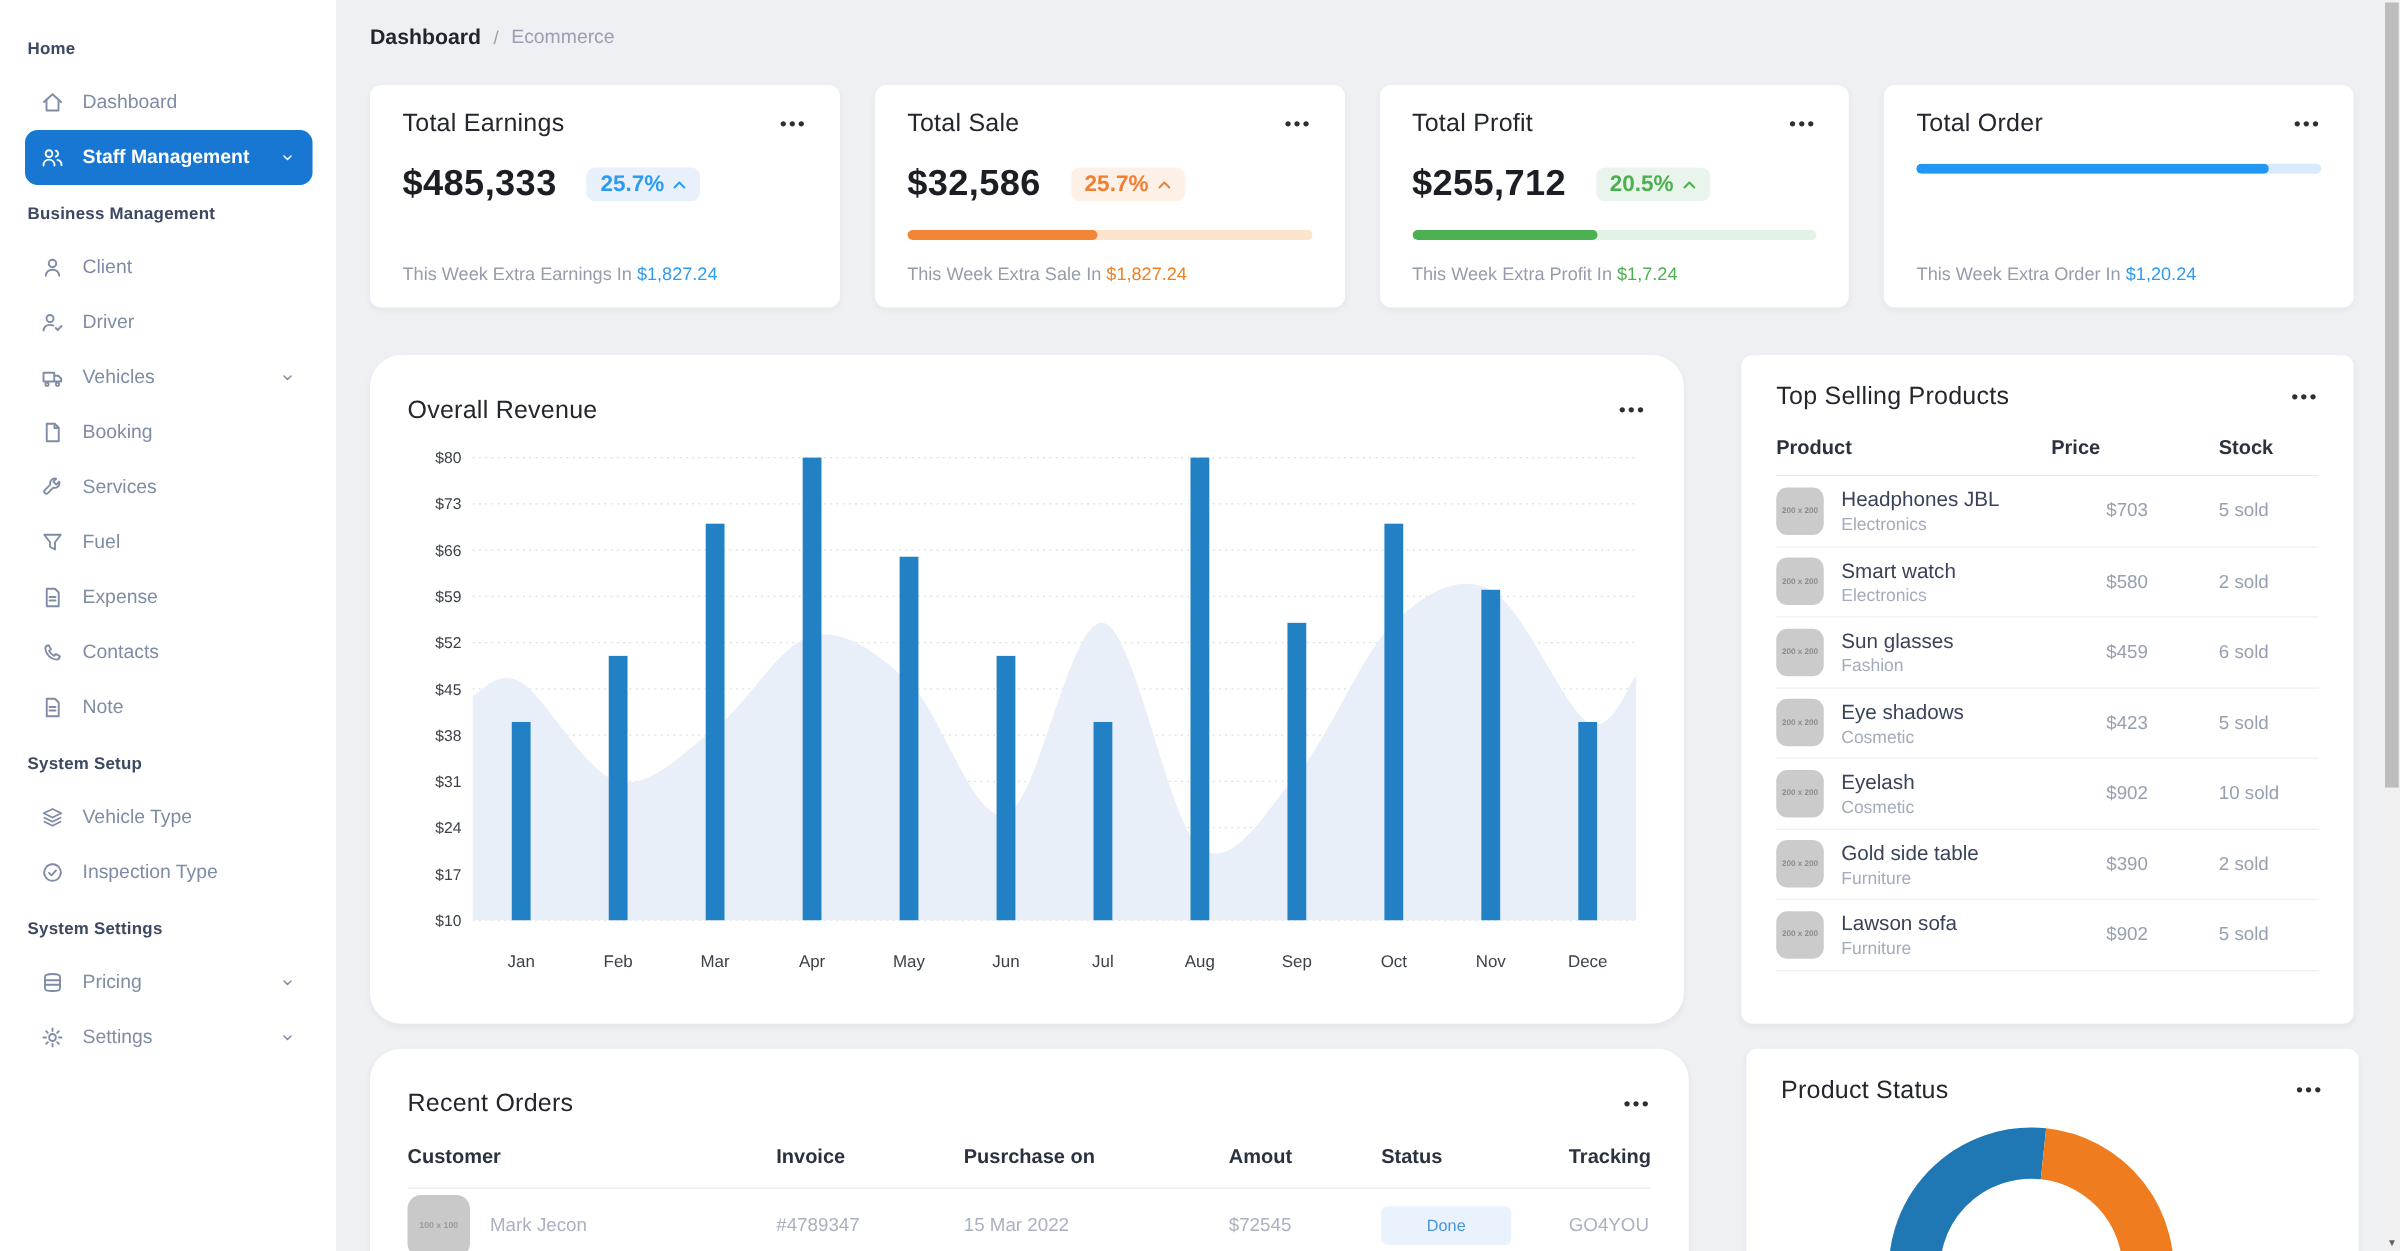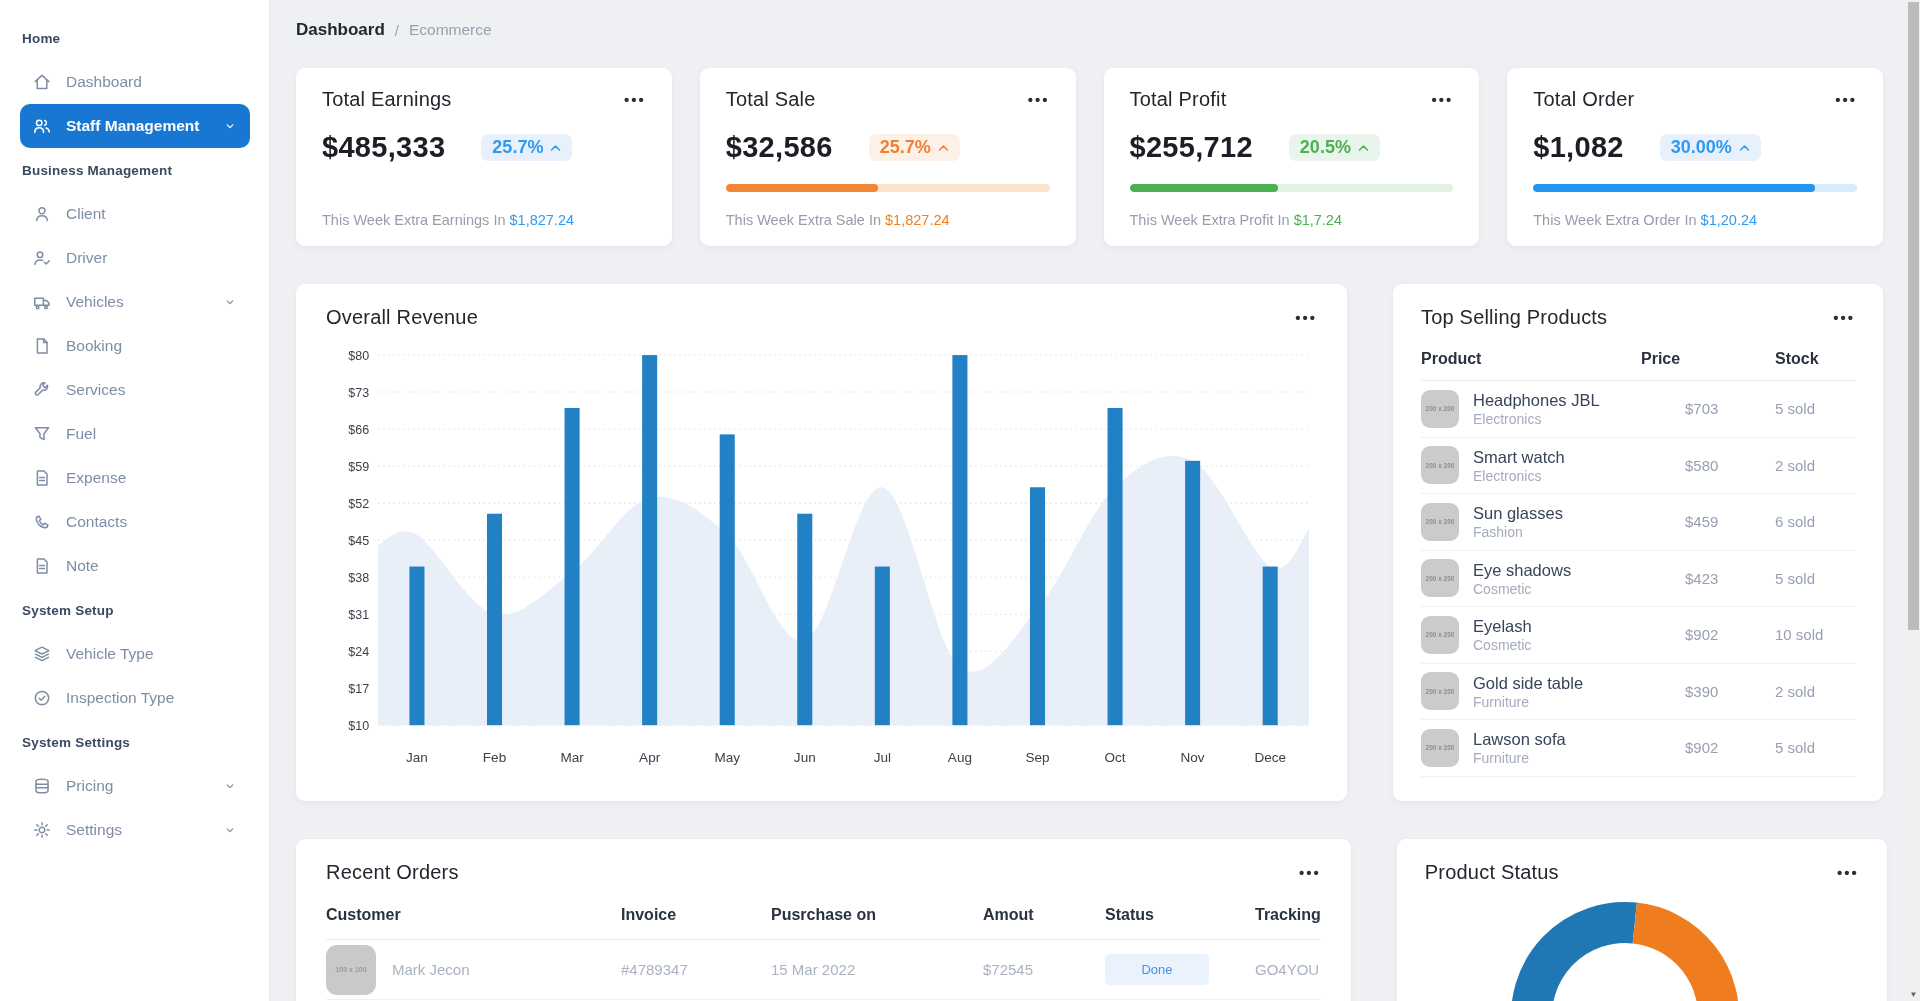--- a/index.html
+++ b/index.html
@@ -28,32 +28,32 @@
   .crumb-sep { color:#9aa2b2; font-size:15px; }
   .crumb-muted { color:#98a0b0; font-size:15.5px; }
   .card { background:#fff; border-radius:9px; box-shadow:0 2px 6px rgba(30,35,60,.05); }
   .card-head { display:flex; align-items:flex-start; justify-content:space-between; }
   .card-title { font-size:20px; font-weight:500; color:#23262d; letter-spacing:.2px; }
   .dots { border:none; background:none; font-size:15px; font-weight:700; letter-spacing:2px;
           color:#2f2f2f; cursor:pointer; line-height:1; padding:4px 0; }
   
   .stats { display:grid; grid-template-columns:repeat(4,1fr); gap:28px; }
   .stat-card { height:178px; padding:20px 26px 18px; display:flex; flex-direction:column; }
-  .value-row { display:flex; align-items:center; gap:36px; margin-top:20px; }
+  .value-row { display:flex; align-items:center; gap:24px; margin-top:20px; }
   .stat-value { font-size:29px; font-weight:700; color:#1b1e24; letter-spacing:.3px; }
   .badge { display:inline-flex; align-items:center; gap:7px; font-size:18px; font-weight:600;
            padding:3px 11px; border-radius:7px; cursor:pointer; }
   .badge svg { width:11px; height:8px; }
   .progress { height:8px; border-radius:4px; margin-top:20px; overflow:hidden; }
   .progress > div { height:100%; border-radius:4px; }
   .stat-footer { margin-top:auto; font-size:14.5px; color:#959dac; }
   
   .mid-grid, .bottom-grid { display:grid; grid-template-columns:1fr 490px; gap:46px; margin-top:38px; }
   .mid-grid  { height:517px; }
-  .panel { padding:22px 30px; }
+  .panel { padding:33px 30px;border-radius:25px; }
   .panel-right { padding:22px 28px; }
   
   .p-table-head { display:grid; grid-template-columns:1fr 90px 80px; align-items:center;
                   height:44px; margin-top:8px; border-bottom:1px solid #e9e9ee;
                   font-size:16px; font-weight:600; color:#2a3240;gap:44px; }
   .p-row { display:grid; grid-template-columns:1fr 90px 80px; align-items:center; height:56.5px;
            border-bottom:1px solid #f0f0f4; }
   .p-prod { display:flex; align-items:center; gap:14px; }
   .ph-img { width:38px; height:38px; border-radius:9px; background:#cbcbcb; color:#8e8e8e;
             font-size:6.5px; font-weight:700; display:flex; align-items:center; justify-content:center; }
@@ -310,29 +310,20 @@
         </div>
         <div class="progress" style="background: rgb(227, 242, 230);">
           <div style="width: 46%; background: rgb(76, 175, 80);"></div>
         </div>
         <div class="stat-footer"><span>This Week Extra Profit In </span><span style="color: rgb(76, 175, 80);">$1,7.24</span></div>
       </div>
       <div class="card stat-card">
         <div class="card-head">
           <h3 class="card-title">Total Order</h3>
           <button class="dots">•••</button>
-        </div>
-        <div class="value-row">
-          <span class="stat-value">$1,082</span>
-          <span class="badge" style="background: rgb(232, 241, 251); color: rgb(45, 155, 240);">
-            <span>30.00%</span>
-            <svg viewBox="0 0 14 10" width="11" height="8">
-              <path d="M2 7.5L7 2.5L12 7.5" fill="none" stroke="#2d9bf0" stroke-width="2" stroke-linecap="round" stroke-linejoin="round"></path>
-            </svg>
-          </span>
         </div>
         <div class="progress" style="background: rgb(216, 235, 252);">
           <div style="width: 87%; background: rgb(33, 150, 243);"></div>
         </div>
         <div class="stat-footer"><span>This Week Extra Order In </span><span style="color: rgb(46, 155, 240);">$1,20.24</span></div>
       </div>
     </div>
 
   <div class="mid-grid">
     <section class="card panel">

